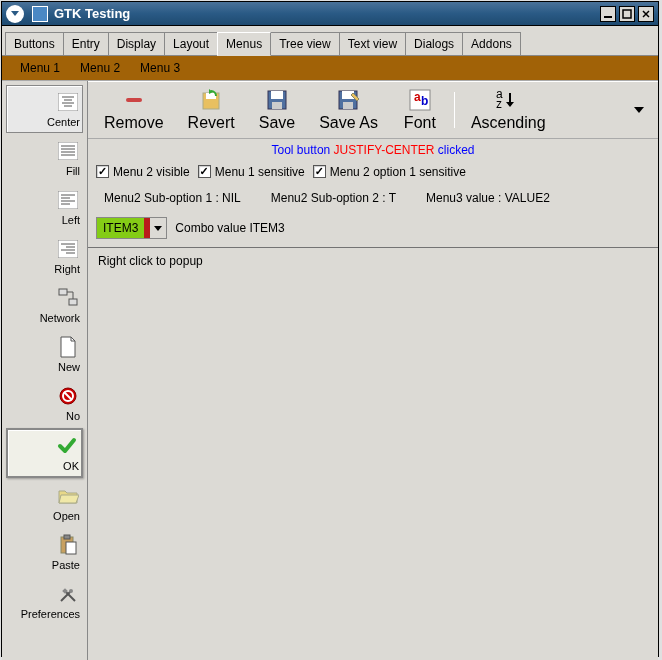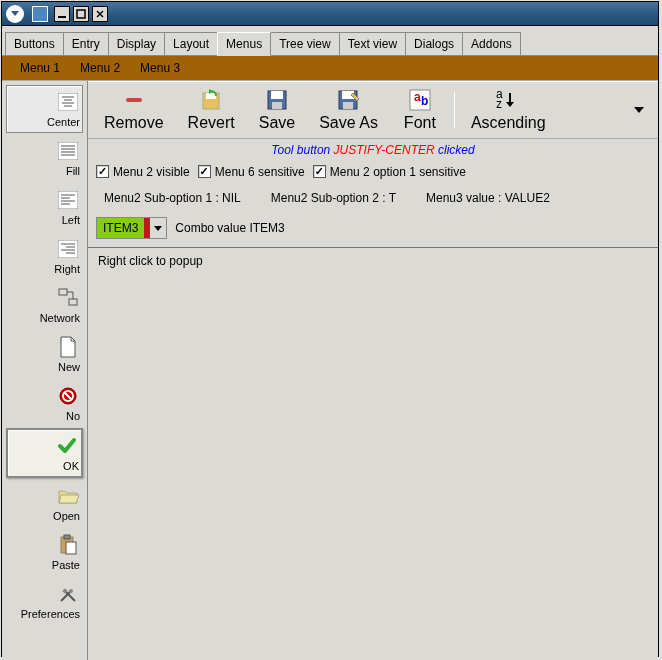--- a/index.html
+++ b/index.html
@@ -33,21 +33,21 @@
 
 .main-area { flex: 1; display: flex; flex-direction: column; background: #dcdad5; }
 
 .toolbar { display: flex; align-items: center; padding: 4px; border-bottom: 1px solid #aaa; border-top: 1px solid #fff; }
 .toolbar-btn { display: flex; flex-direction: column; align-items: center; padding: 2px 12px; cursor: pointer; min-width: 60px; }
 .toolbar-icon { width: 24px; height: 24px; display: flex; align-items: center; justify-content: center; margin-bottom: 2px; }
 .toolbar-label { font-size: 16px; }
 .toolbar-sep { width: 1px; height: 36px; background: #aaa; margin: 0 4px; border-right: 1px solid #fff; }
 .toolbar-dropdown { width: 14px; display: flex; align-items: center; justify-content: center; cursor: pointer; margin-left: auto; margin-right: 8px; }
 
-.status-text { text-align: center; padding: 4px; font-style: italic; }
+.status-text { text-align: center; padding: 4px; }
 .status-text .blue { color: #0000ff; }
 .status-text .red { color: #ff0000; }
 
 .checks { display: flex; gap: 8px; padding: 4px 8px; align-items: center; }
 .check { display: flex; align-items: flex-start; gap: 4px; cursor: pointer; }
 .checkbox { width: 13px; height: 13px; border: 1px solid #555; background: #fff; display: flex; align-items: center; justify-content: center; box-shadow: inset 1px 1px 1px rgba(0,0,0,0.2); }
 .checkbox.checked::after { content: "✓"; font-size: 11px; color: #000; font-weight: bold; line-height: 1; }
 
 .info-row { display: flex; gap: 30px; padding: 8px 16px; }
 .info-item { font-size: 12px; }
@@ -61,20 +61,21 @@
 
 svg { display: block; }
 </style>
 </head>
 <body>
 
 <div class="window">
   <div class="titlebar">
     <div class="titlebar-menu"></div>
     <span class="titlebar-icon"></span>
+    <span class="titlebar-title">GTK Testing</span>
     <div class="titlebar-controls">
       <div class="titlebar-btn">
           <svg width="10" height="10">
             <rect x="1" y="7" width="8" height="2" fill="#000"></rect>
           </svg>
         </div>
       <div class="titlebar-btn">
           <svg width="10" height="10">
             <rect x="1" y="1" width="8" height="8" fill="none" stroke="#000" stroke-width="1.5"></rect>
           </svg>
@@ -301,21 +302,21 @@
         <span class="blue">Tool button </span><span class="red">JUSTIFY-CENTER</span><span class="blue"> clicked</span>
       </div>
 
       <div class="checks">
         <label class="check">
             <span class="checkbox checked"></span>
             <span>Menu 2 visible</span>
           </label>
         <label class="check">
             <span class="checkbox checked"></span>
-            <span>Menu 6 sensitive</span>
+            <span>Menu 1 sensitive</span>
           </label>
         <label class="check">
             <span class="checkbox checked"></span>
             <span>Menu 2 option 1 sensitive</span>
           </label>
       </div>
 
       <div class="info-row">
         <span class="info-item">Menu2 Sub-option 1 : NIL</span>
         <span class="info-item">Menu2 Sub-option 2 : T</span>

